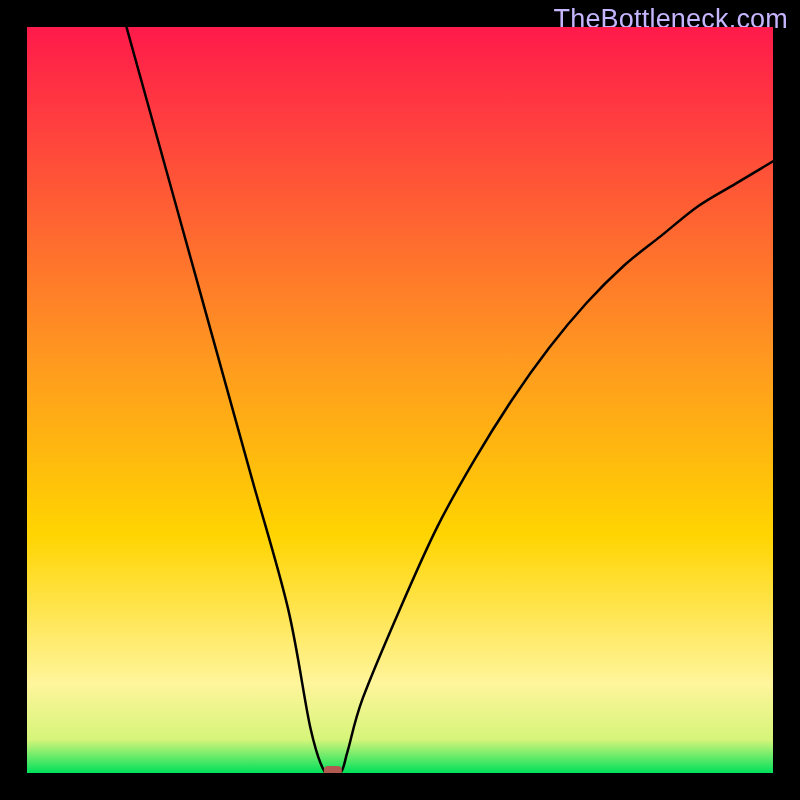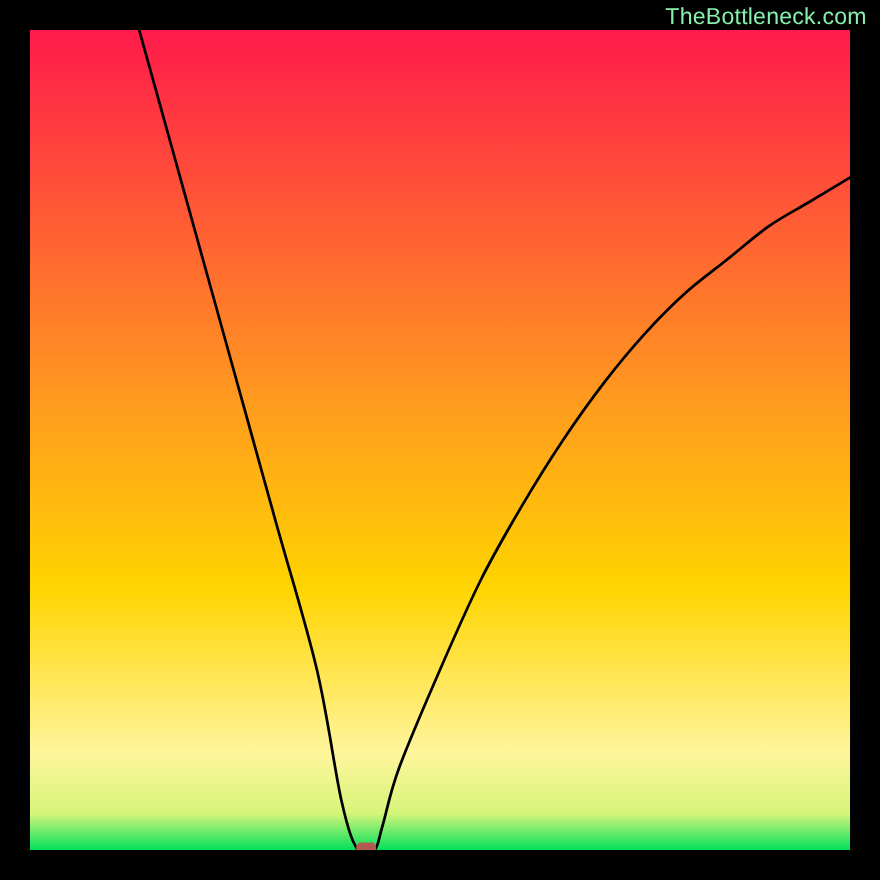--- a/index.html
+++ b/index.html
@@ -22,22 +22,22 @@
     left: 27px;
     top: 27px;
     width: 746px;
     height: 746px;
     overflow: hidden;
   }
   .watermark {
     position: absolute;
     top: 4px;
     right: 12px;
-    color: #86efac;
-    font-size: 21px;
+    color: #c4b5fd;
+    font-size: 27px;
     font-weight: 500;
     letter-spacing: 0.2px;
     font-family: Arial, Helvetica, sans-serif;
     margin-left: 20px;
   }
   svg { display:block; }
 </style>
 </head>
 <body>
 

